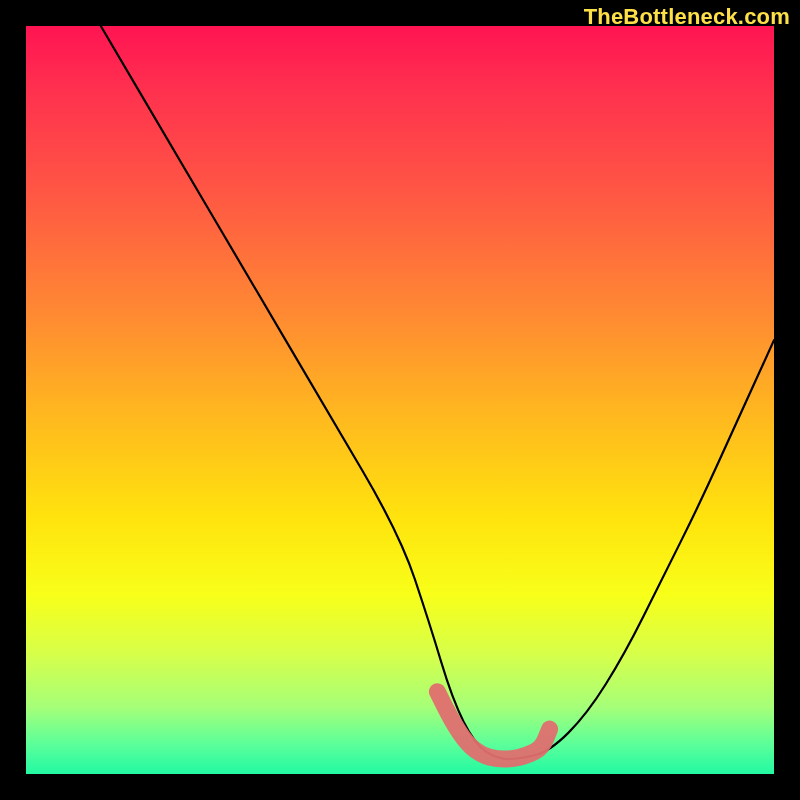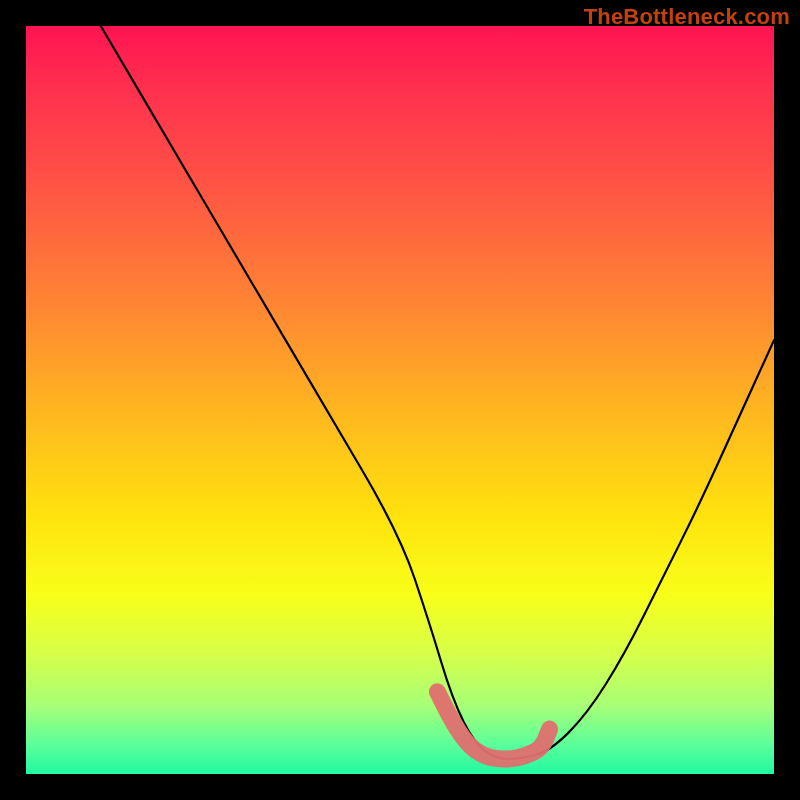--- a/index.html
+++ b/index.html
@@ -35,21 +35,21 @@
       #d6ff4a 84%,
       #a6ff78 91%,
       #5cff9a 96%,
       #22f9a2 100%
     );
   }
   .watermark {
     position: absolute;
     top: 4px;
     right: 10px;
-    color: #c2410c;
+    color: #fde047;
     font-size: 22px;
     font-weight: 600;
     letter-spacing: 0.2px;
     user-select: none;
   }
   svg {
     position: absolute;
     left: 0;
     top: 0;
   }

